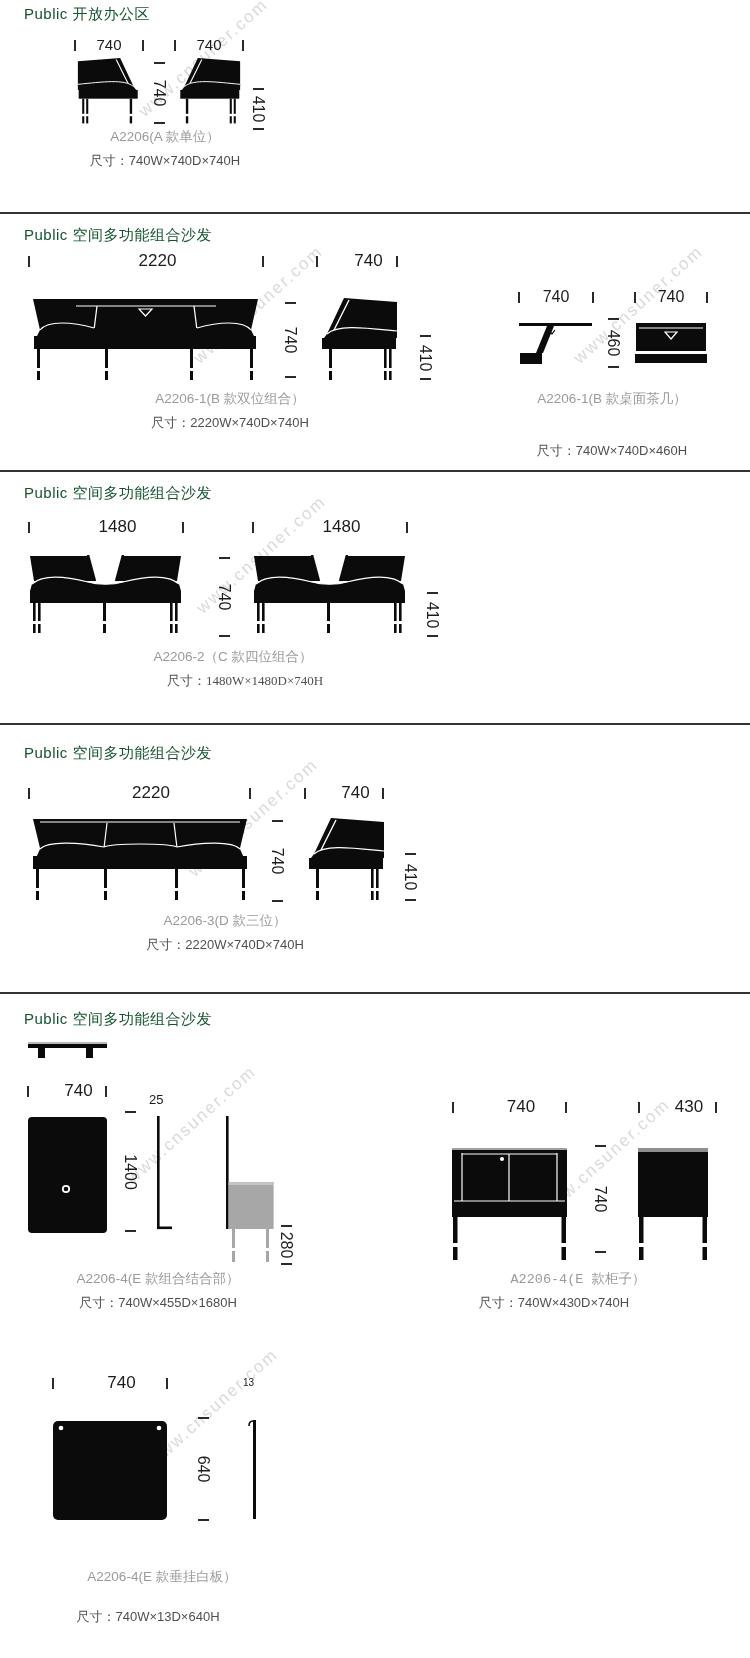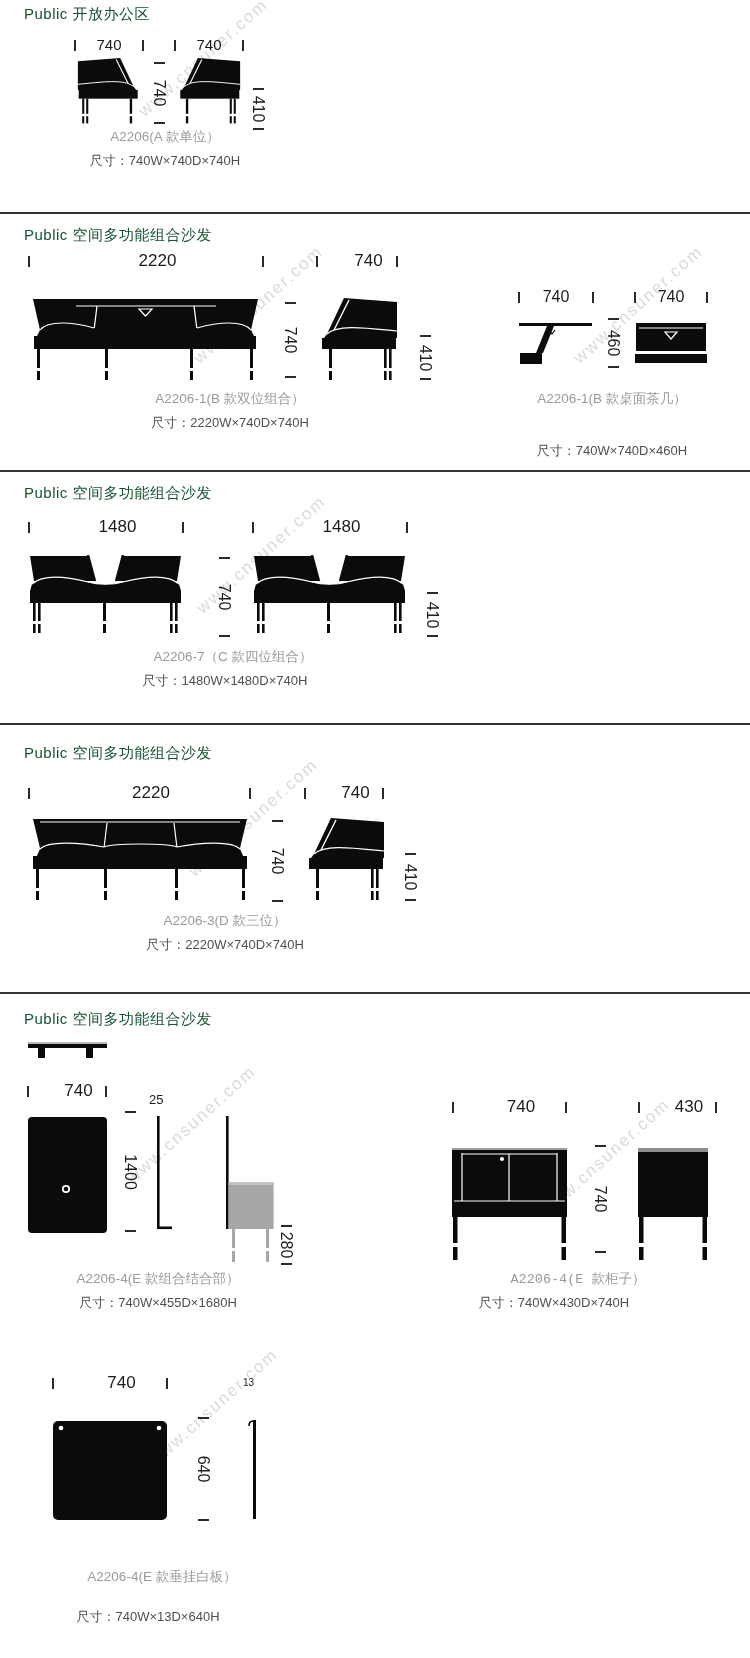--- a/index.html
+++ b/index.html
@@ -262,22 +262,22 @@
       <span class="t"></span>
   </div>
   <div class="dimv" style="left:424px;top:592px;height:45px;width:16px;">
     <span class="t"></span>
       <span class="n">
         <span>410</span>
       </span>
       <span class="t"></span>
   </div>
 
-  <div class="cap" style="left:113px;top:648px;">A2206-7（C 款四位组合）</div>
-  <div class="siz" style="left:105px;top:672px;">尺寸：1480W×1480D×740H</div>
+  <div class="cap" style="left:113px;top:648px;">A2206-2（C 款四位组合）</div>
+  <div class="siz" style="left:125px;top:672px;font-family:Liberation Serif, serif;">尺寸：1480W×1480D×740H</div>
 
   <div class="divline" style="top:723px;"></div>
 
   <div class="hdr" style="left:8px;top:744px;">Public 空间多功能组合沙发</div>
 
   <div class="dimh big" style="left:28px;top:784px;width:223px;">
     <span class="t"></span>
       <span class="n">2220</span>
       <span class="t"></span>
   </div>

